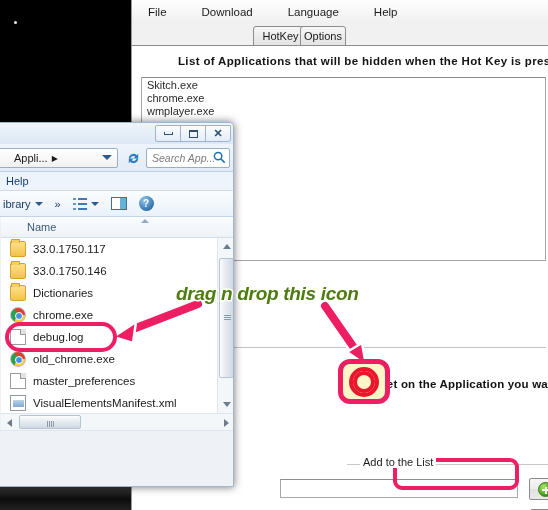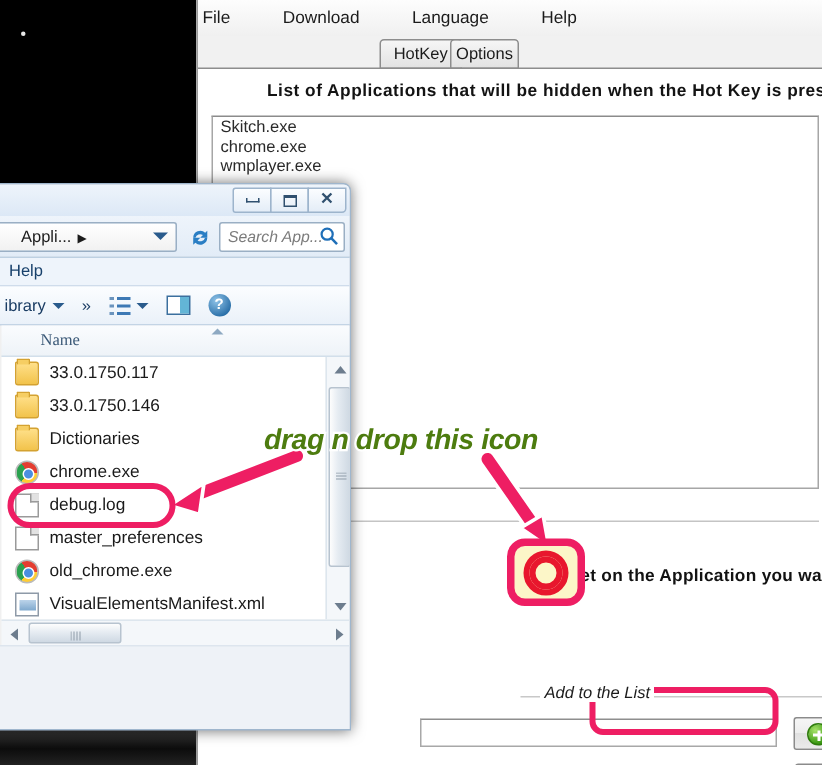--- a/index.html
+++ b/index.html
@@ -44,20 +44,21 @@
     position: absolute; left: 131px; top: 0;
     width: 417px; height: 510px;
     background: #f3f3f3;
     border-left: 1px solid #9a9a9a;
   }
   .app-menubar {
     position: absolute; left: 0; top: 0;
     width: 417px; height: 24px;
     background: linear-gradient(to bottom,#fdfdfd,#f0f0f0);
     display: flex; align-items: center;
+    padding-left: 13px;
   }
   .menu-item {
     font-size: 11.5px; color: #1b1b1b;
     margin-right: 29px; padding: 2px 3px;
     white-space: nowrap;
     font-family: "Liberation Sans", sans-serif;
   }
 
   
   .tabstrip {
@@ -98,21 +99,21 @@
     background: #ffffff;
   }
   .panel-heading {
     position: absolute; left: 46px; top: 9px;
     font-size: 11.5px; font-weight: bold; color: #131313;
     letter-spacing: 0.35px;
     white-space: nowrap;
   }
   .list-box {
     position: absolute; left: 9px; top: 31px;
-    width: 405px; height: 249px;
+    width: 405px; height: 184px;
     background: #ffffff;
     border: 1px solid #a6a6a6;
     border-top-color: #8b8b8b;
     overflow: hidden;
   }
   .list-box .row {
     font-size: 11px; color: #2a2a2a;
     padding: 1px 5px 0 5px;
     line-height: 13px;
     height: 13px;
@@ -131,21 +132,21 @@
     position: absolute; left: 230px; top: 332px;
     font-size: 11.5px; font-weight: bold; color: #121212;
     letter-spacing: 0.2px;
     white-space: nowrap;
   }
   
   .group-label {
     position: absolute; left: 228px; top: 410px;
     font-size: 11px; color: #1c1c1c;
     background: #ffffff; padding: 0 3px;
-    white-space: nowrap; z-index: 3; font-style: italic;
+    white-space: nowrap; z-index: 3;
   }
   .group-line {
     position: absolute; left: 215px; top: 418px;
     width: 330px; height: 1px; background: #c8c8c8;
   }
   .path-input {
     position: absolute; left: 148px; top: 433px;
     width: 238px; height: 19px;
     background: #ffffff;
     border: 1px solid #a8a8a8;
@@ -313,21 +314,21 @@
   }
 
   .exp-colhdr {
     position: absolute; left: 96px; top: 94px;
     width: 234px; height: 21px;
     background: linear-gradient(to bottom,#fafcfe,#eef3f8);
     border-bottom: 1px solid #d2dfeb;
     display: flex; align-items: center;
   }
   .colhdr-label {
-    font-size: 11px; color: #3c5a78; padding-left: 26px; font-family: Liberation Serif, serif;
+    font-size: 11px; color: #3c5a78; padding-left: 26px;
   }
   .sort-caret {
     position: absolute; left: 140px; top: 2px;
     width: 0; height: 0;
     border-left: 4px solid transparent; border-right: 4px solid transparent;
     border-bottom: 4px solid #8ea9c2;
   }
 
   .exp-filelist {
     position: absolute; left: 96px; top: 115px;
@@ -633,26 +634,26 @@
       </div>
       <div class="file-row">
         <span class="ic ic-chrome"></span>
         <span>chrome.exe</span>
       </div>
       <div class="file-row">
         <span class="ic ic-doc"></span>
         <span>debug.log</span>
       </div>
       <div class="file-row">
+        <span class="ic ic-chrome"></span>
+        <span>old_chrome.exe</span>
+      </div>
+      <div class="file-row">
         <span class="ic ic-doc"></span>
         <span>master_preferences</span>
-      </div>
-      <div class="file-row">
-        <span class="ic ic-chrome"></span>
-        <span>old_chrome.exe</span>
       </div>
       <div class="file-row">
         <span class="ic ic-xml"></span>
         <span>VisualElementsManifest.xml</span>
       </div>
     </div>
 
     <div class="exp-vscroll">
       <div class="vs-arrow vs-up">
           <span class="tri-up"></span>

